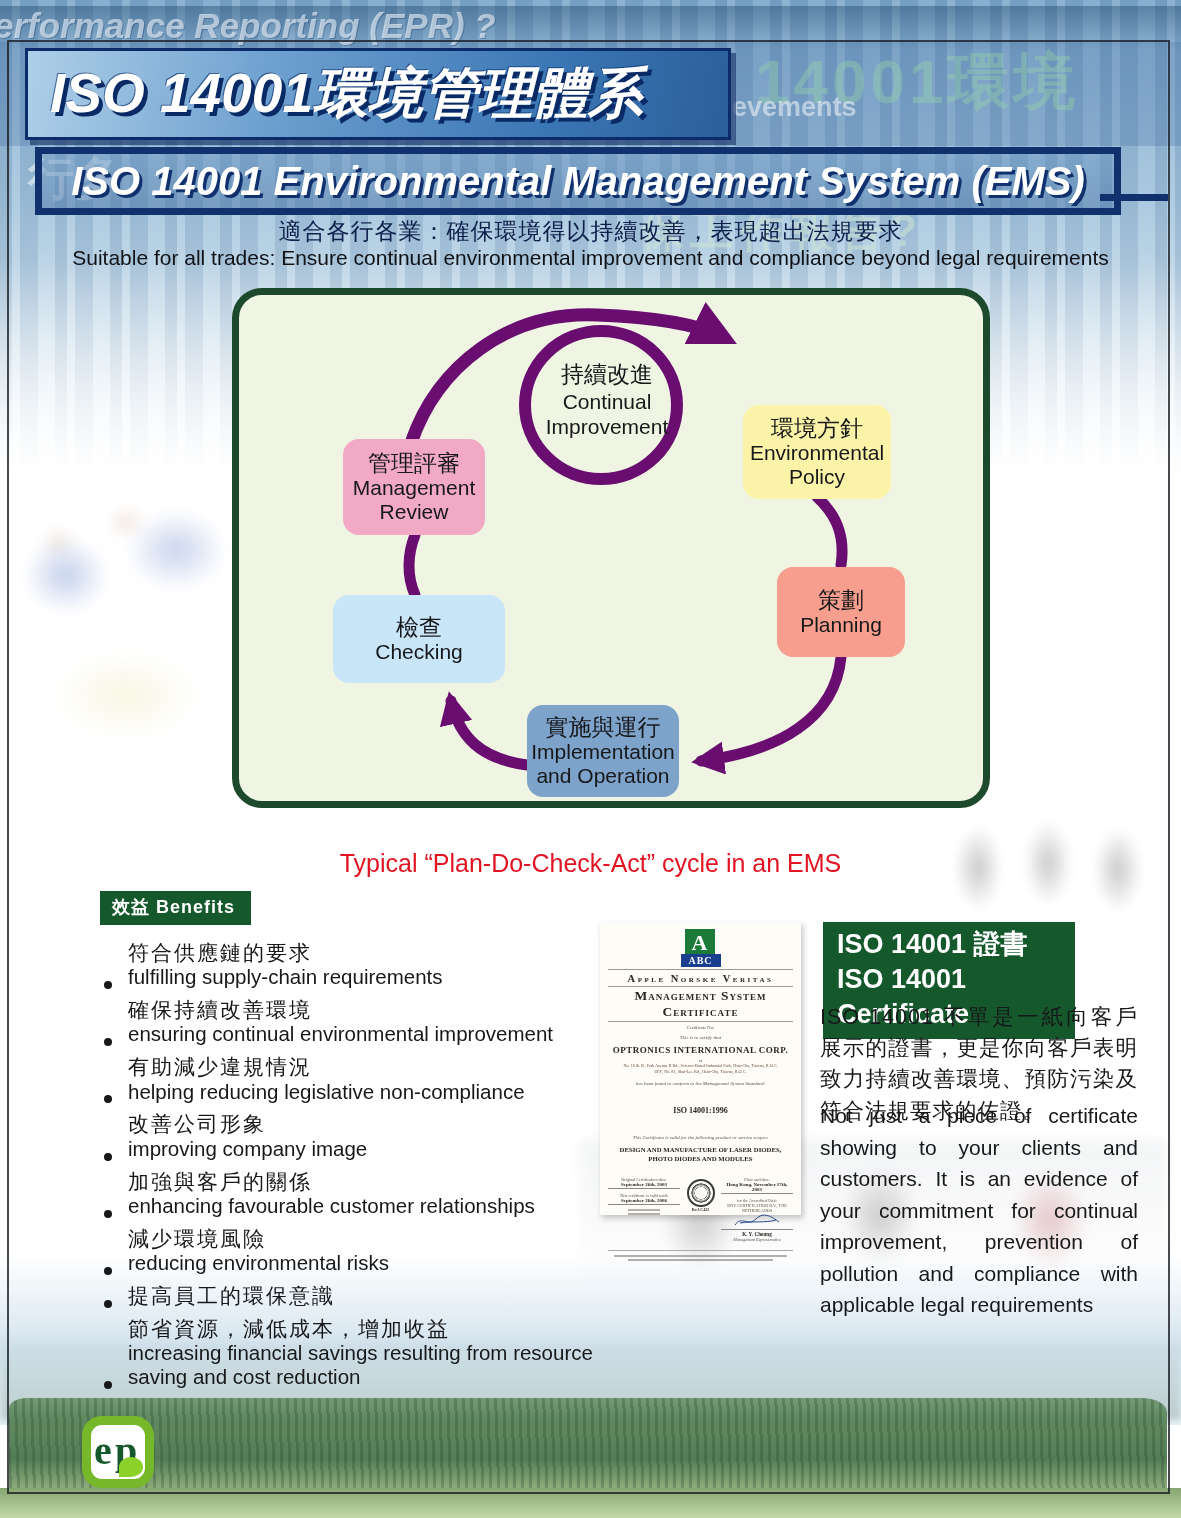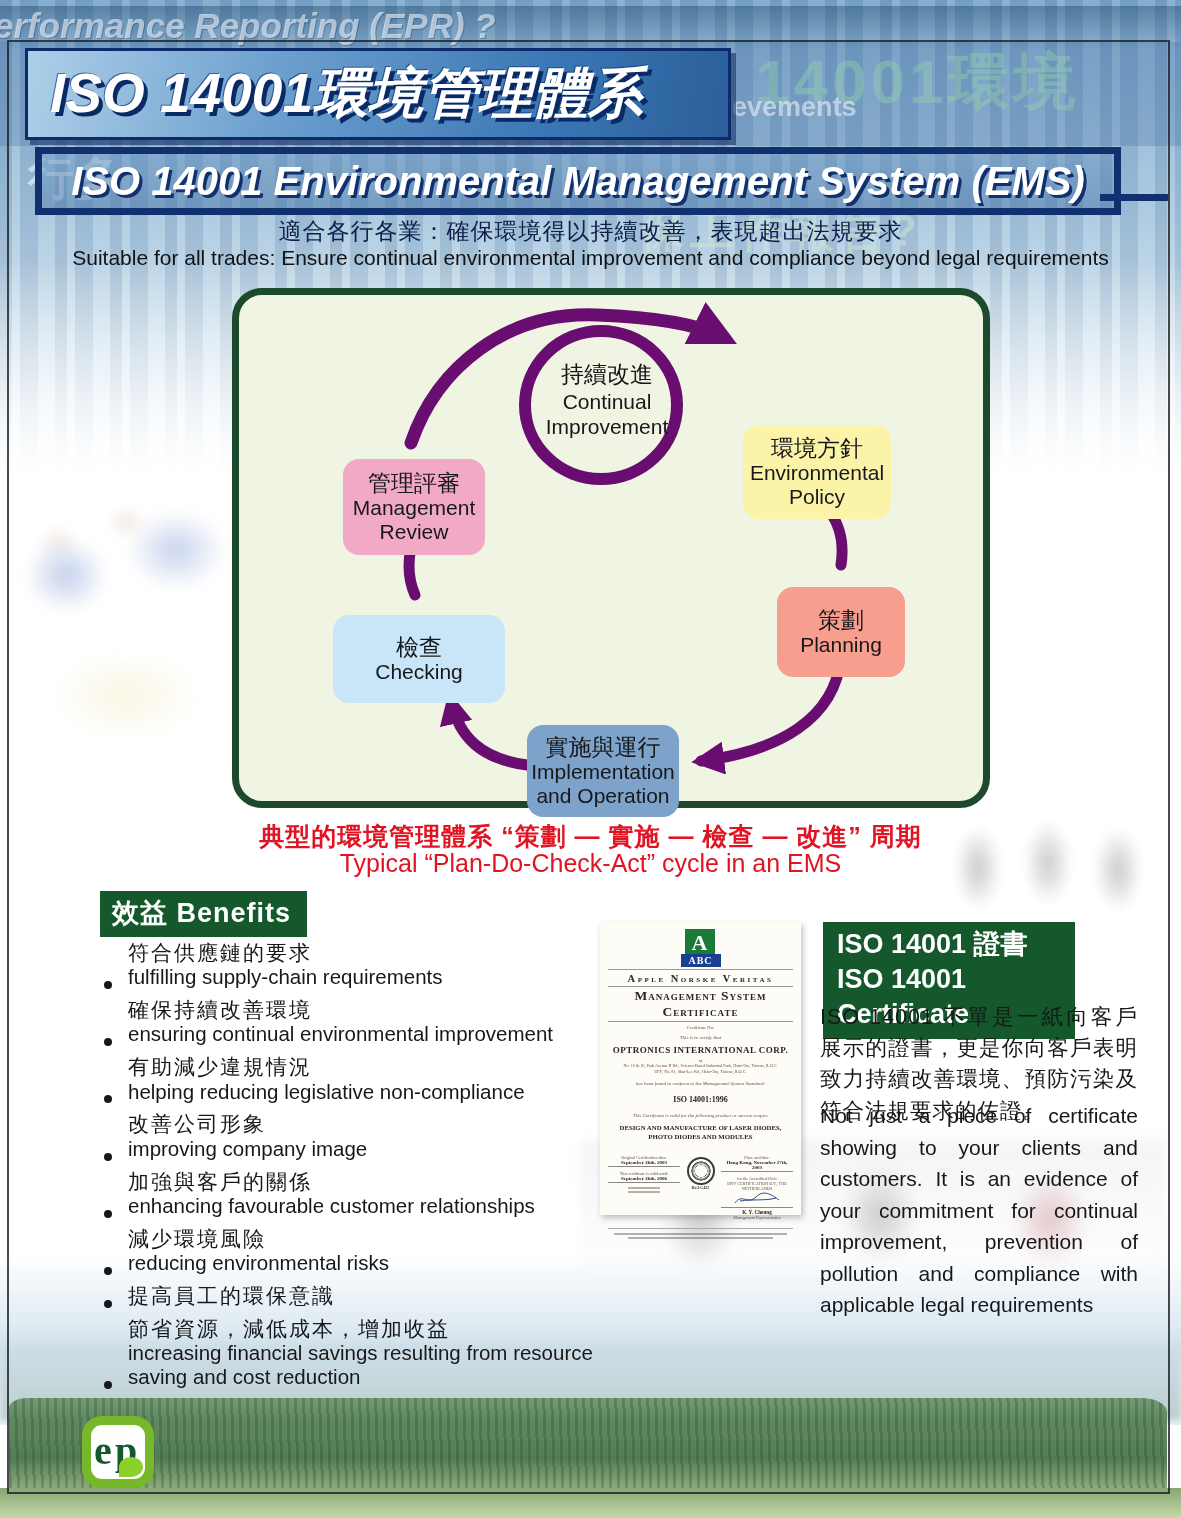--- a/index.html
+++ b/index.html
@@ -80,40 +80,40 @@
   .tagline-cn{position:absolute;left:0;top:216px;width:1181px;text-align:center;z-index:20;
     font-size:23px;color:#0d1f4a;letter-spacing:1px;}
   .tagline-en{position:absolute;left:0;top:246px;width:1181px;text-align:center;z-index:20;
     font-size:21px;color:#101216;}
 
   
   .diagram{position:absolute;left:232px;top:288px;width:758px;height:520px;z-index:21;
     background:#f0f5e3;border:7px solid #1d4a2c;border-radius:30px;box-sizing:border-box;}
   .cycle-svg{position:absolute;left:0;top:0;width:744px;height:506px;}
   .node{position:absolute;border-radius:16px;display:flex;flex-direction:column;
-    align-items:center;justify-content:center;text-align:center;color:#17181a;line-height:1.15;margin-top:20px;}
+    align-items:center;justify-content:center;text-align:center;color:#17181a;line-height:1.15;}
   .node .cn{font-size:23px;}
   .node .en{font-size:21px;}
   .n-review{left:104px;top:144px;width:142px;height:96px;}
   .n-checking{left:94px;top:300px;width:172px;height:88px;}
   .n-impl{left:288px;top:410px;width:152px;height:92px;}
   .n-planning{left:538px;top:272px;width:128px;height:90px;}
   .n-policy{left:504px;top:110px;width:148px;height:94px;}
   .n-continual{position:absolute;left:290px;top:66px;width:156px;text-align:center;
     color:#17181a;line-height:1.2;}
   .n-continual .cn{font-size:23px;}
   .n-continual .en{font-size:21px;}
 
   .cycle-caption{position:absolute;left:0;width:1181px;text-align:center;z-index:20;color:#e01423;}
   .cap1{top:820px;font-size:25px;font-weight:bold;letter-spacing:1px;}
   .cap2{top:849px;font-size:25px;}
 
   
   .benefits-header{position:absolute;left:100px;top:891px;z-index:21;background:#14582c;
-    color:#fff;font-size:27px;font-weight:bold;padding:4px 16px 6px 12px;letter-spacing:1px;}
+    color:#fff;font-size:18px;font-weight:bold;padding:4px 16px 6px 12px;letter-spacing:1px;}
   .benefits-list{position:absolute;left:104px;top:941px;width:520px;z-index:21;}
   .b-item{display:flex;margin-bottom:9px;align-items:flex-end;}
   .b-dot{width:8px;height:8px;border-radius:50%;background:#17181a;margin:9px 16px 0 0;flex:none;}
   .b-text{line-height:1.16;}
   .b-text .cn{font-size:21px;color:#17181a;letter-spacing:2px;}
   .b-text .en{font-size:20.5px;color:#17181a;}
 
   
   .cert{position:absolute;left:600px;top:922px;width:201px;height:293px;z-index:22;
     background:#fdfcf6;box-shadow:2px 3px 6px rgba(80,80,80,.35);
@@ -125,21 +125,21 @@
   .abc-b{position:absolute;left:0;bottom:0;width:40px;height:13px;background:#1b3f8f;
     color:#fff;font-weight:bold;font-size:10px;line-height:13px;letter-spacing:1px;}
   .cert .issuer{font-size:10.5px;font-weight:bold;letter-spacing:2.5px;border-top:1px solid #999;
     padding-top:3px;margin-top:2px;font-variant:small-caps;}
   .cert .doctitle{font-size:13.5px;font-weight:bold;letter-spacing:1px;font-variant:small-caps;
     border-top:1px solid #999;border-bottom:1px solid #999;margin:2px 0 3px;padding:1px 0;}
   .cert .tiny{font-size:4.6px;color:#5a5248;}
   .cert .tinyi{font-size:5px;font-style:italic;color:#5a5248;margin:5px 0;}
   .cert .company{font-size:9px;font-weight:bold;letter-spacing:.5px;margin:4px 0 3px;}
   .cert .addr{font-size:4.2px;color:#6b4a3a;line-height:1.5;}
-  .cert .standard{font-size:8px;font-weight:bold;margin:9px 0;}
+  .cert .standard{font-size:8px;font-weight:bold;margin:20px 0;}
   .cert .scope{font-size:6.8px;font-weight:bold;line-height:1.35;margin-top:3px;}
   .cert-bottom{display:flex;justify-content:space-between;margin-top:14px;text-align:center;}
   .cb-col{width:72px;}
   .cb-col .lbl{font-size:4.2px;color:#5a5248;}
   .cb-col .val{font-size:5px;font-weight:bold;border-bottom:.5px solid #888;padding-bottom:1px;margin-bottom:4px;}
   .rva{width:30px;margin-top:2px;}
   .rva .ring{width:24px;height:24px;margin:0 auto;border-radius:50%;border:2px solid #3a3a3a;
     background:radial-gradient(circle,#fdfcf6 35%,#3a3a3a 37%,#fdfcf6 40%,#3a3a3a 55%,#fdfcf6 58%);}
   .rva .rlbl{font-size:4px;font-weight:bold;color:#2a2520;}
   .sig-svg{display:block;margin:0 auto;}
@@ -243,21 +243,20 @@
     <div class="node n-checking" style="background:#c9e5f8">
       <div class="cn">檢查</div>
       <div class="en">Checking</div>
     </div>
     <div class="node n-review" style="background:#f2a9c6">
       <div class="cn">管理評審</div>
       <div class="en">Management Review</div>
     </div>
   </div>
 
-  <div class="cycle-caption cap1">典型的環境管理體系 “策劃 — 實施 — 檢查 — 改進” 周期</div>
   <div class="cycle-caption cap2">Typical “Plan-Do-Check-Act” cycle in an EMS</div>
 
   <div class="benefits-header">效益 Benefits</div>
   <div class="benefits-list">
     <div class="b-item">
       <span class="b-dot"></span>
       <span class="b-text">
           <span class="cn" style="display:block">符合供應鏈的要求</span>
           <span class="en" style="display:block">fulfilling supply-chain requirements</span>
         </span>

